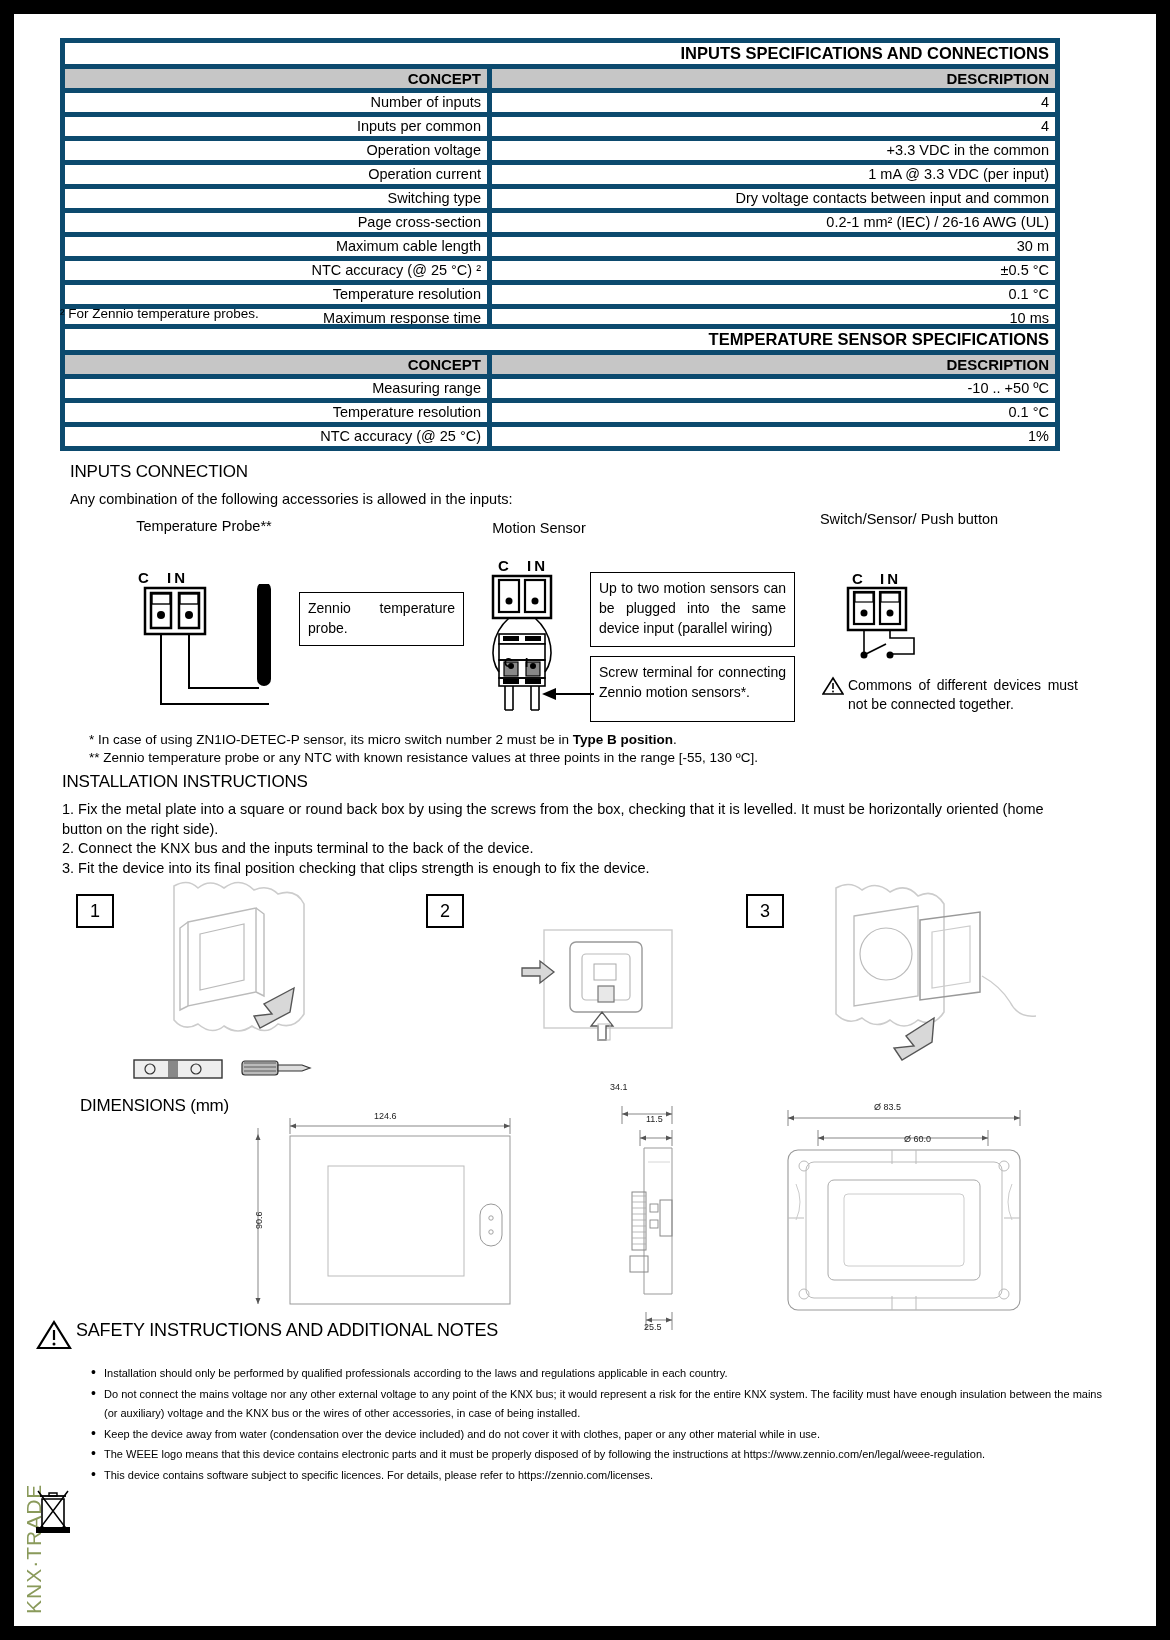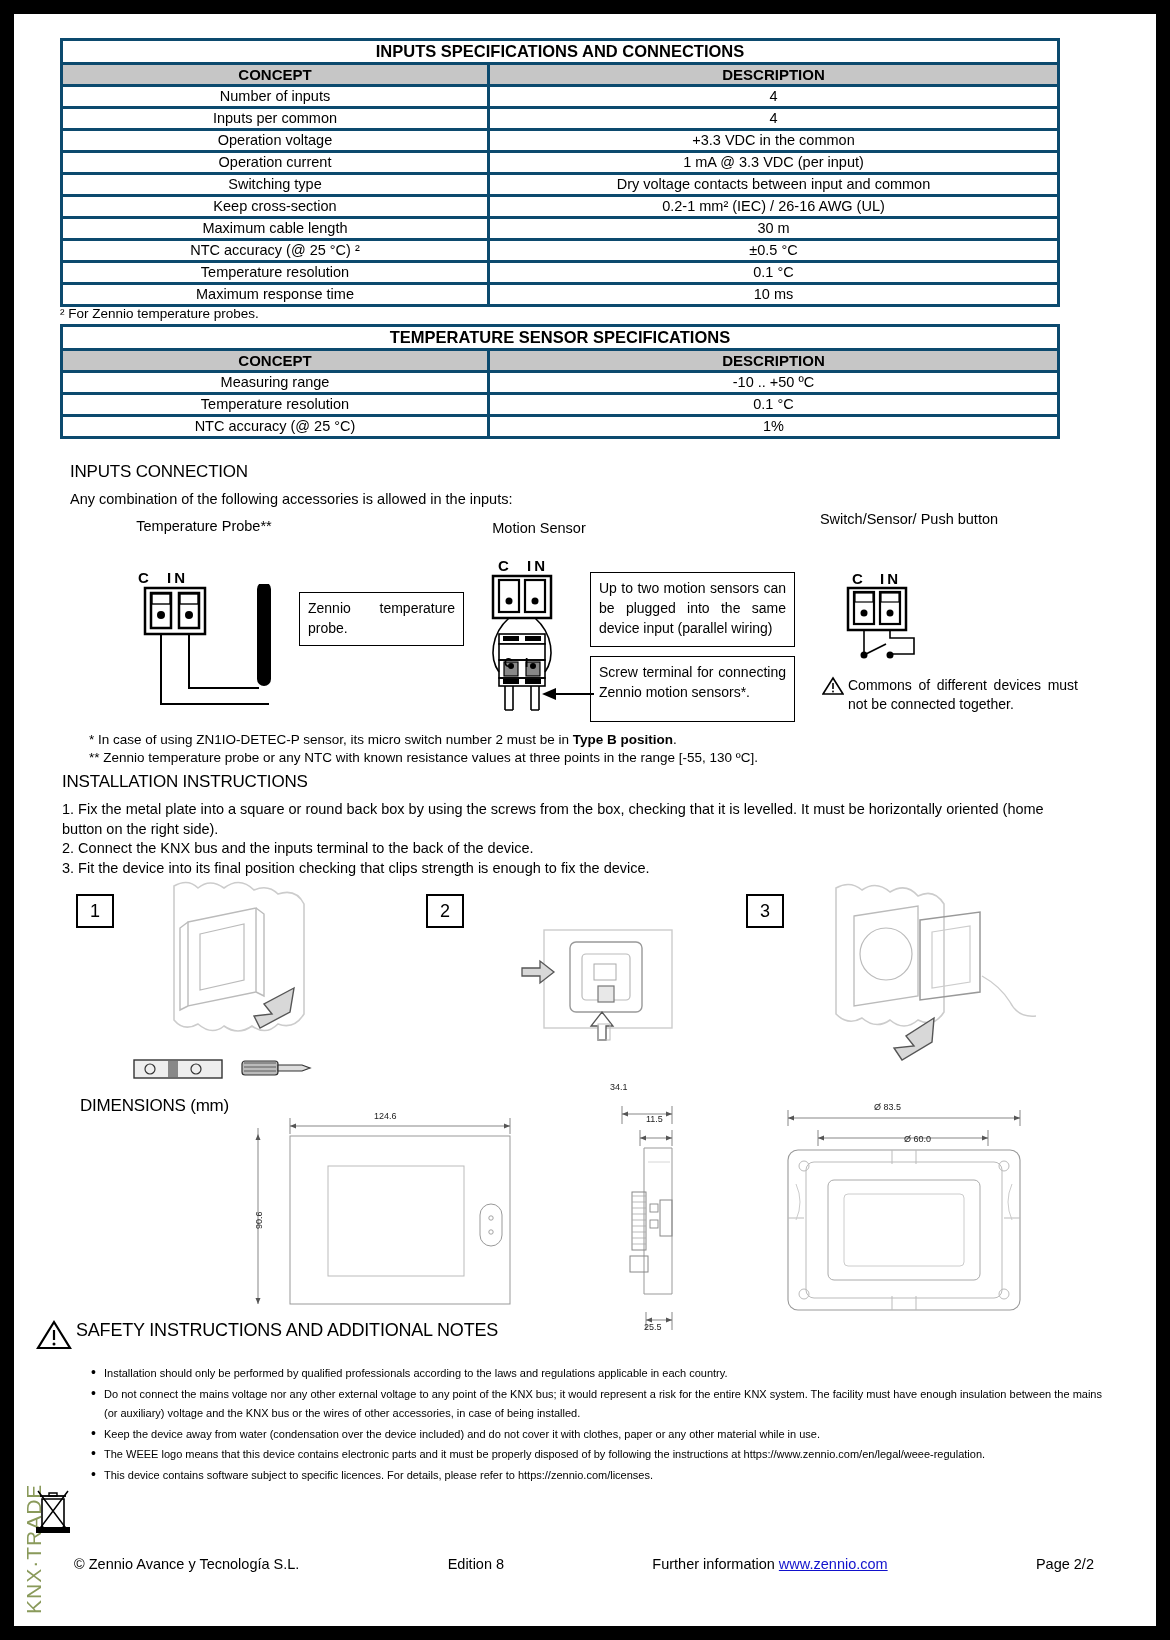--- a/index.html
+++ b/index.html
@@ -35,23 +35,23 @@
   }
 
   
   .spec-table {
     position: absolute;
     border-collapse: collapse;
     width: 1000px;
     font-size: 14.5px;
   }
   .spec-table td, .spec-table th {
-    border: 3px solid #0c4a6e;
+    border: 5px solid #0c4a6e;
     padding: 1px 6px;
-    text-align: center;
+    text-align: right;
     font-weight: normal;
     height: 20px;
     line-height: 17px;
     vertical-align: middle;
   }
   .title-row td {
     font-weight: bold;
     font-size: 16.5px;
     padding: 2px 6px;
     height: 23px;
@@ -198,21 +198,21 @@
     </tr>
     <tr>
       <td>Operation current</td>
       <td>1 mA @ 3.3 VDC (per input)</td>
     </tr>
     <tr>
       <td>Switching type</td>
       <td>Dry voltage contacts between input and common</td>
     </tr>
     <tr>
-      <td>Keep cross-section</td>
+      <td>Page cross-section</td>
       <td>0.2-1 mm² (IEC) / 26-16 AWG (UL)</td>
     </tr>
     <tr>
       <td>Maximum cable length</td>
       <td>30 m</td>
     </tr>
     <tr>
       <td>NTC accuracy (@ 25 °C) ²</td>
       <td>±0.5 °C</td>
     </tr>
@@ -463,20 +463,14 @@
   <div class="h-sec" style="left:62px; top:1306px; font-size:18px;">SAFETY INSTRUCTIONS AND ADDITIONAL NOTES</div>
 
   <ul class="bul-list" style="left:56px; top:1334px; width:1016px;">
     <li>Installation should only be performed by qualified professionals according to the laws and regulations applicable in each country.</li>
     <li>Do not connect the mains voltage nor any other external voltage to any point of the KNX bus; it would represent a risk for the entire KNX system. The facility must have enough insulation between the mains (or auxiliary) voltage and the KNX bus or the wires of other accessories, in case of being installed.</li>
     <li>Keep the device away from water (condensation over the device included) and do not cover it with clothes, paper or any other material while in use.</li>
     <li>The WEEE logo means that this device contains electronic parts and it must be properly disposed of by following the instructions at https://www.zennio.com/en/legal/weee-regulation.</li>
     <li>This device contains software subject to specific licences. For details, please refer to https://zennio.com/licenses.</li>
   </ul>
 
-  <div class="footer">
-    <span>© Zennio Avance y Tecnología S.L.</span>
-    <span>Edition 8</span>
-    <span><span>Further information </span><span class="link">www.zennio.com</span></span>
-    <span>Page 2/2</span>
-  </div>
 
 </div>
 
 </body></html>

